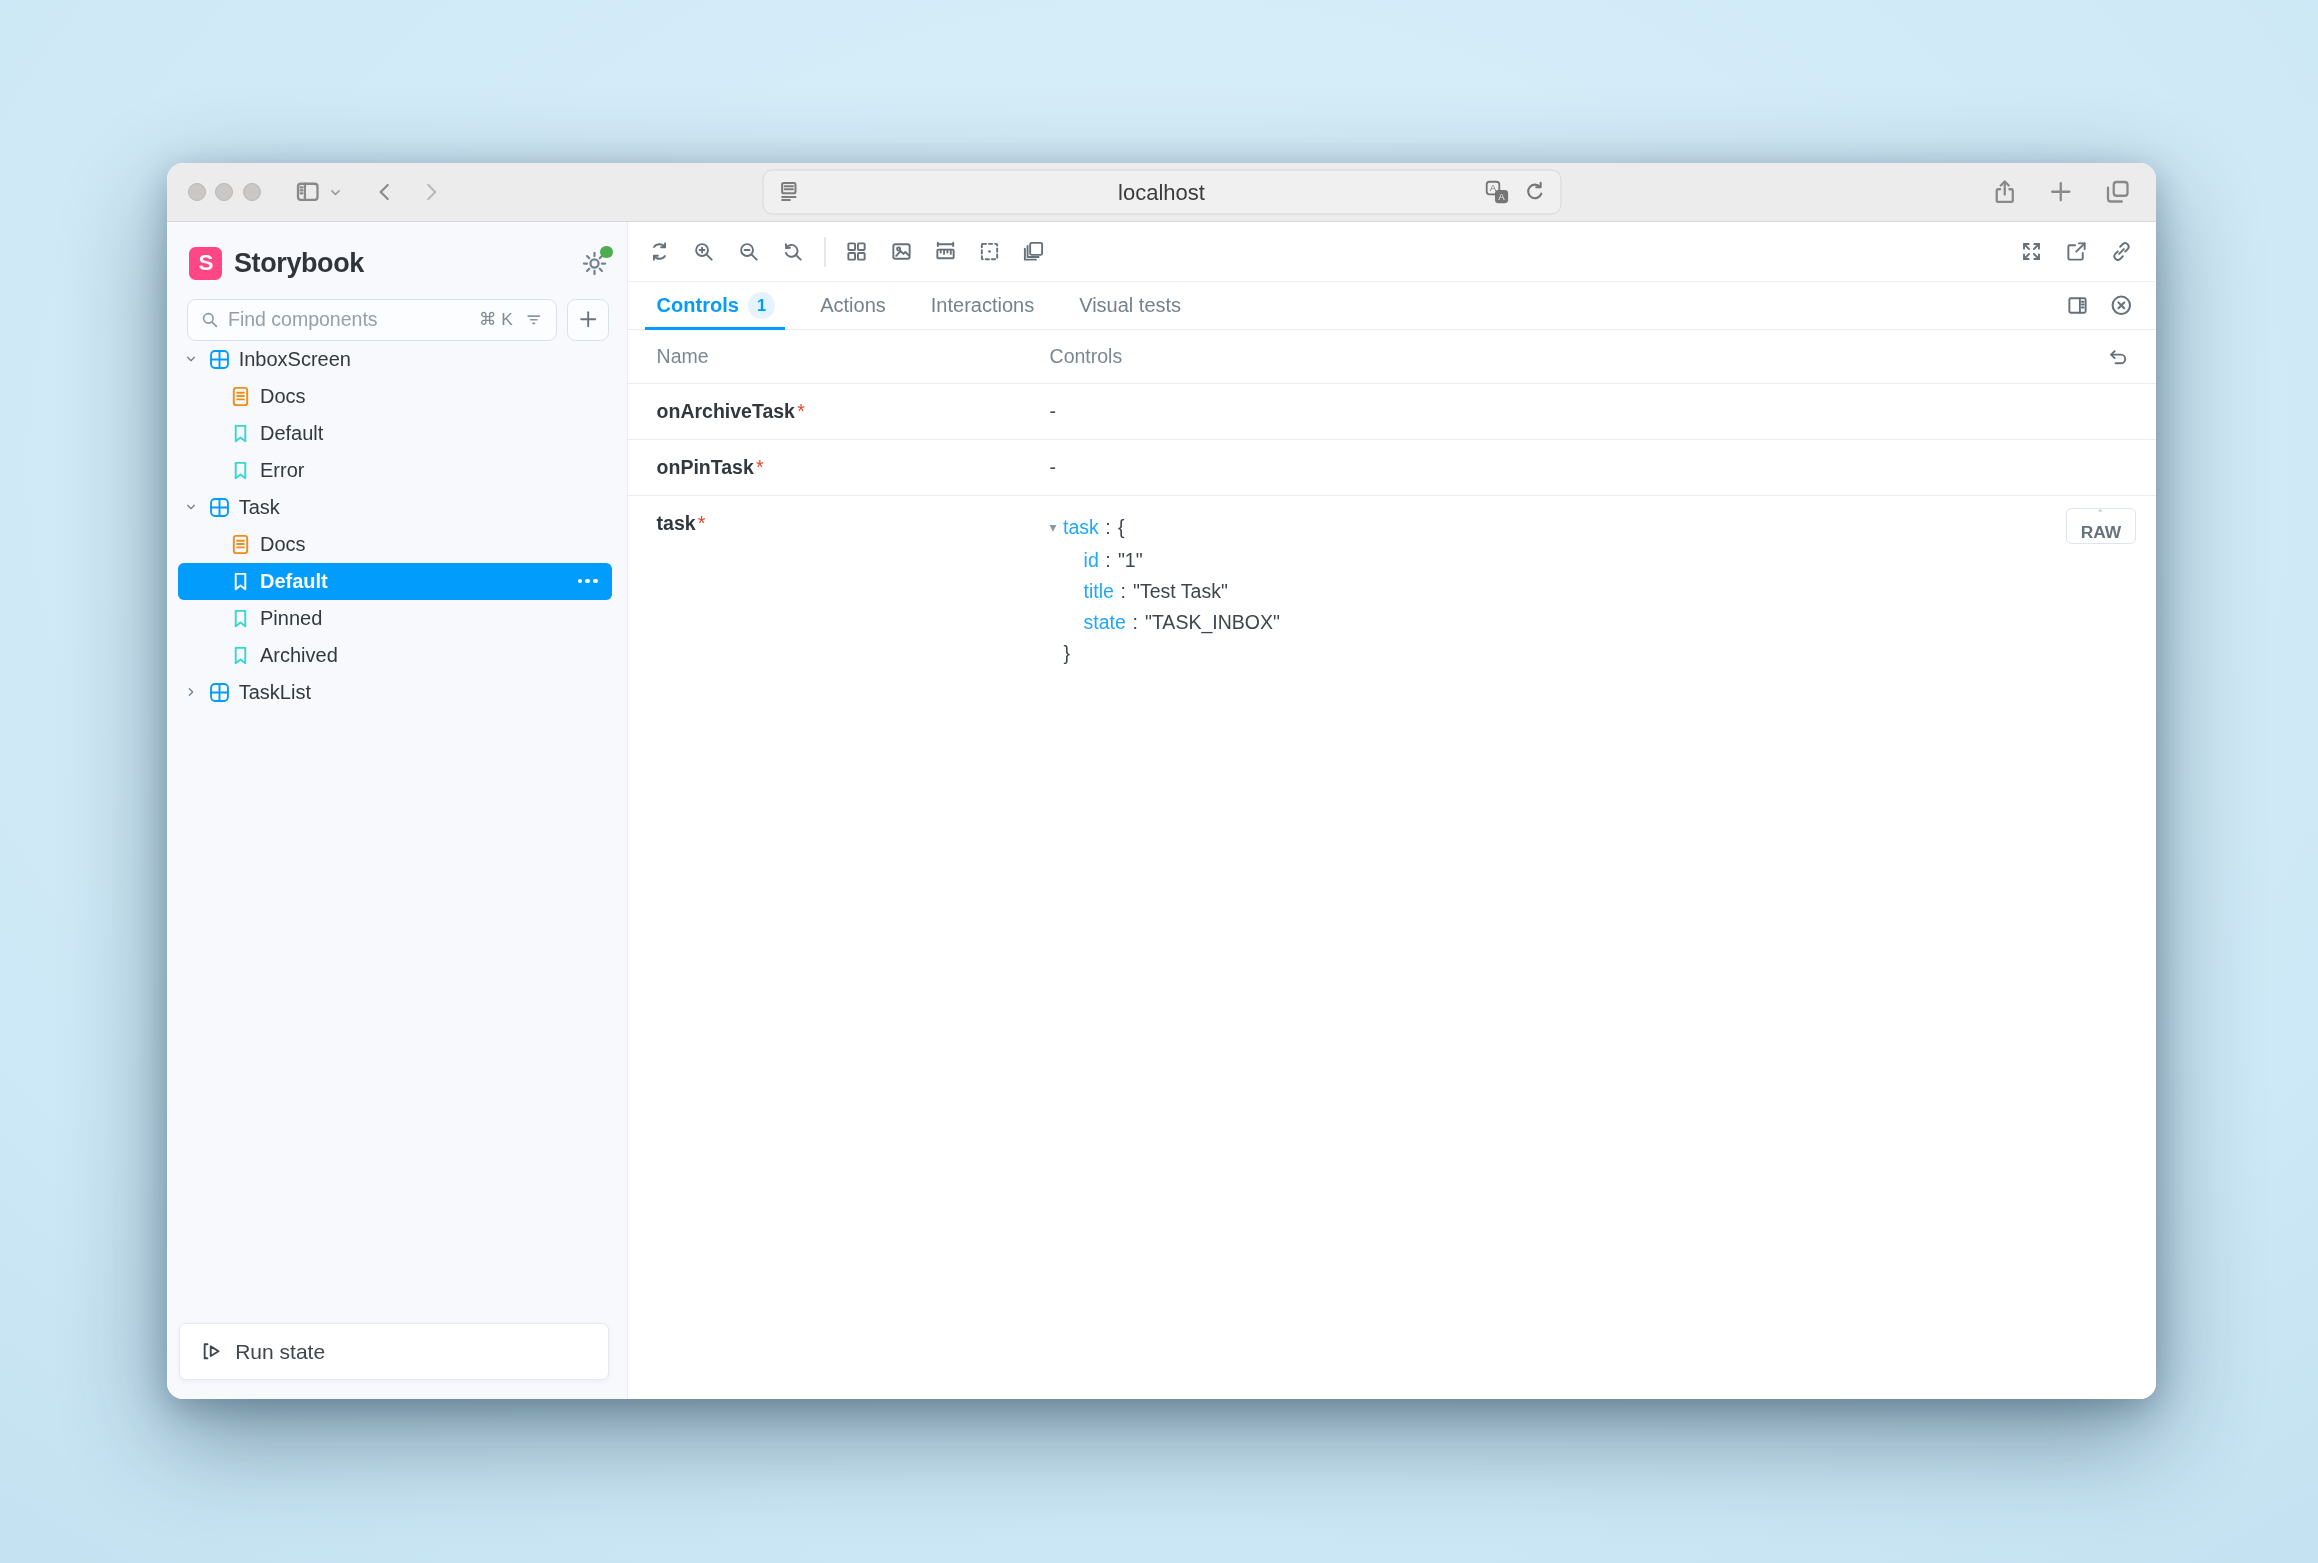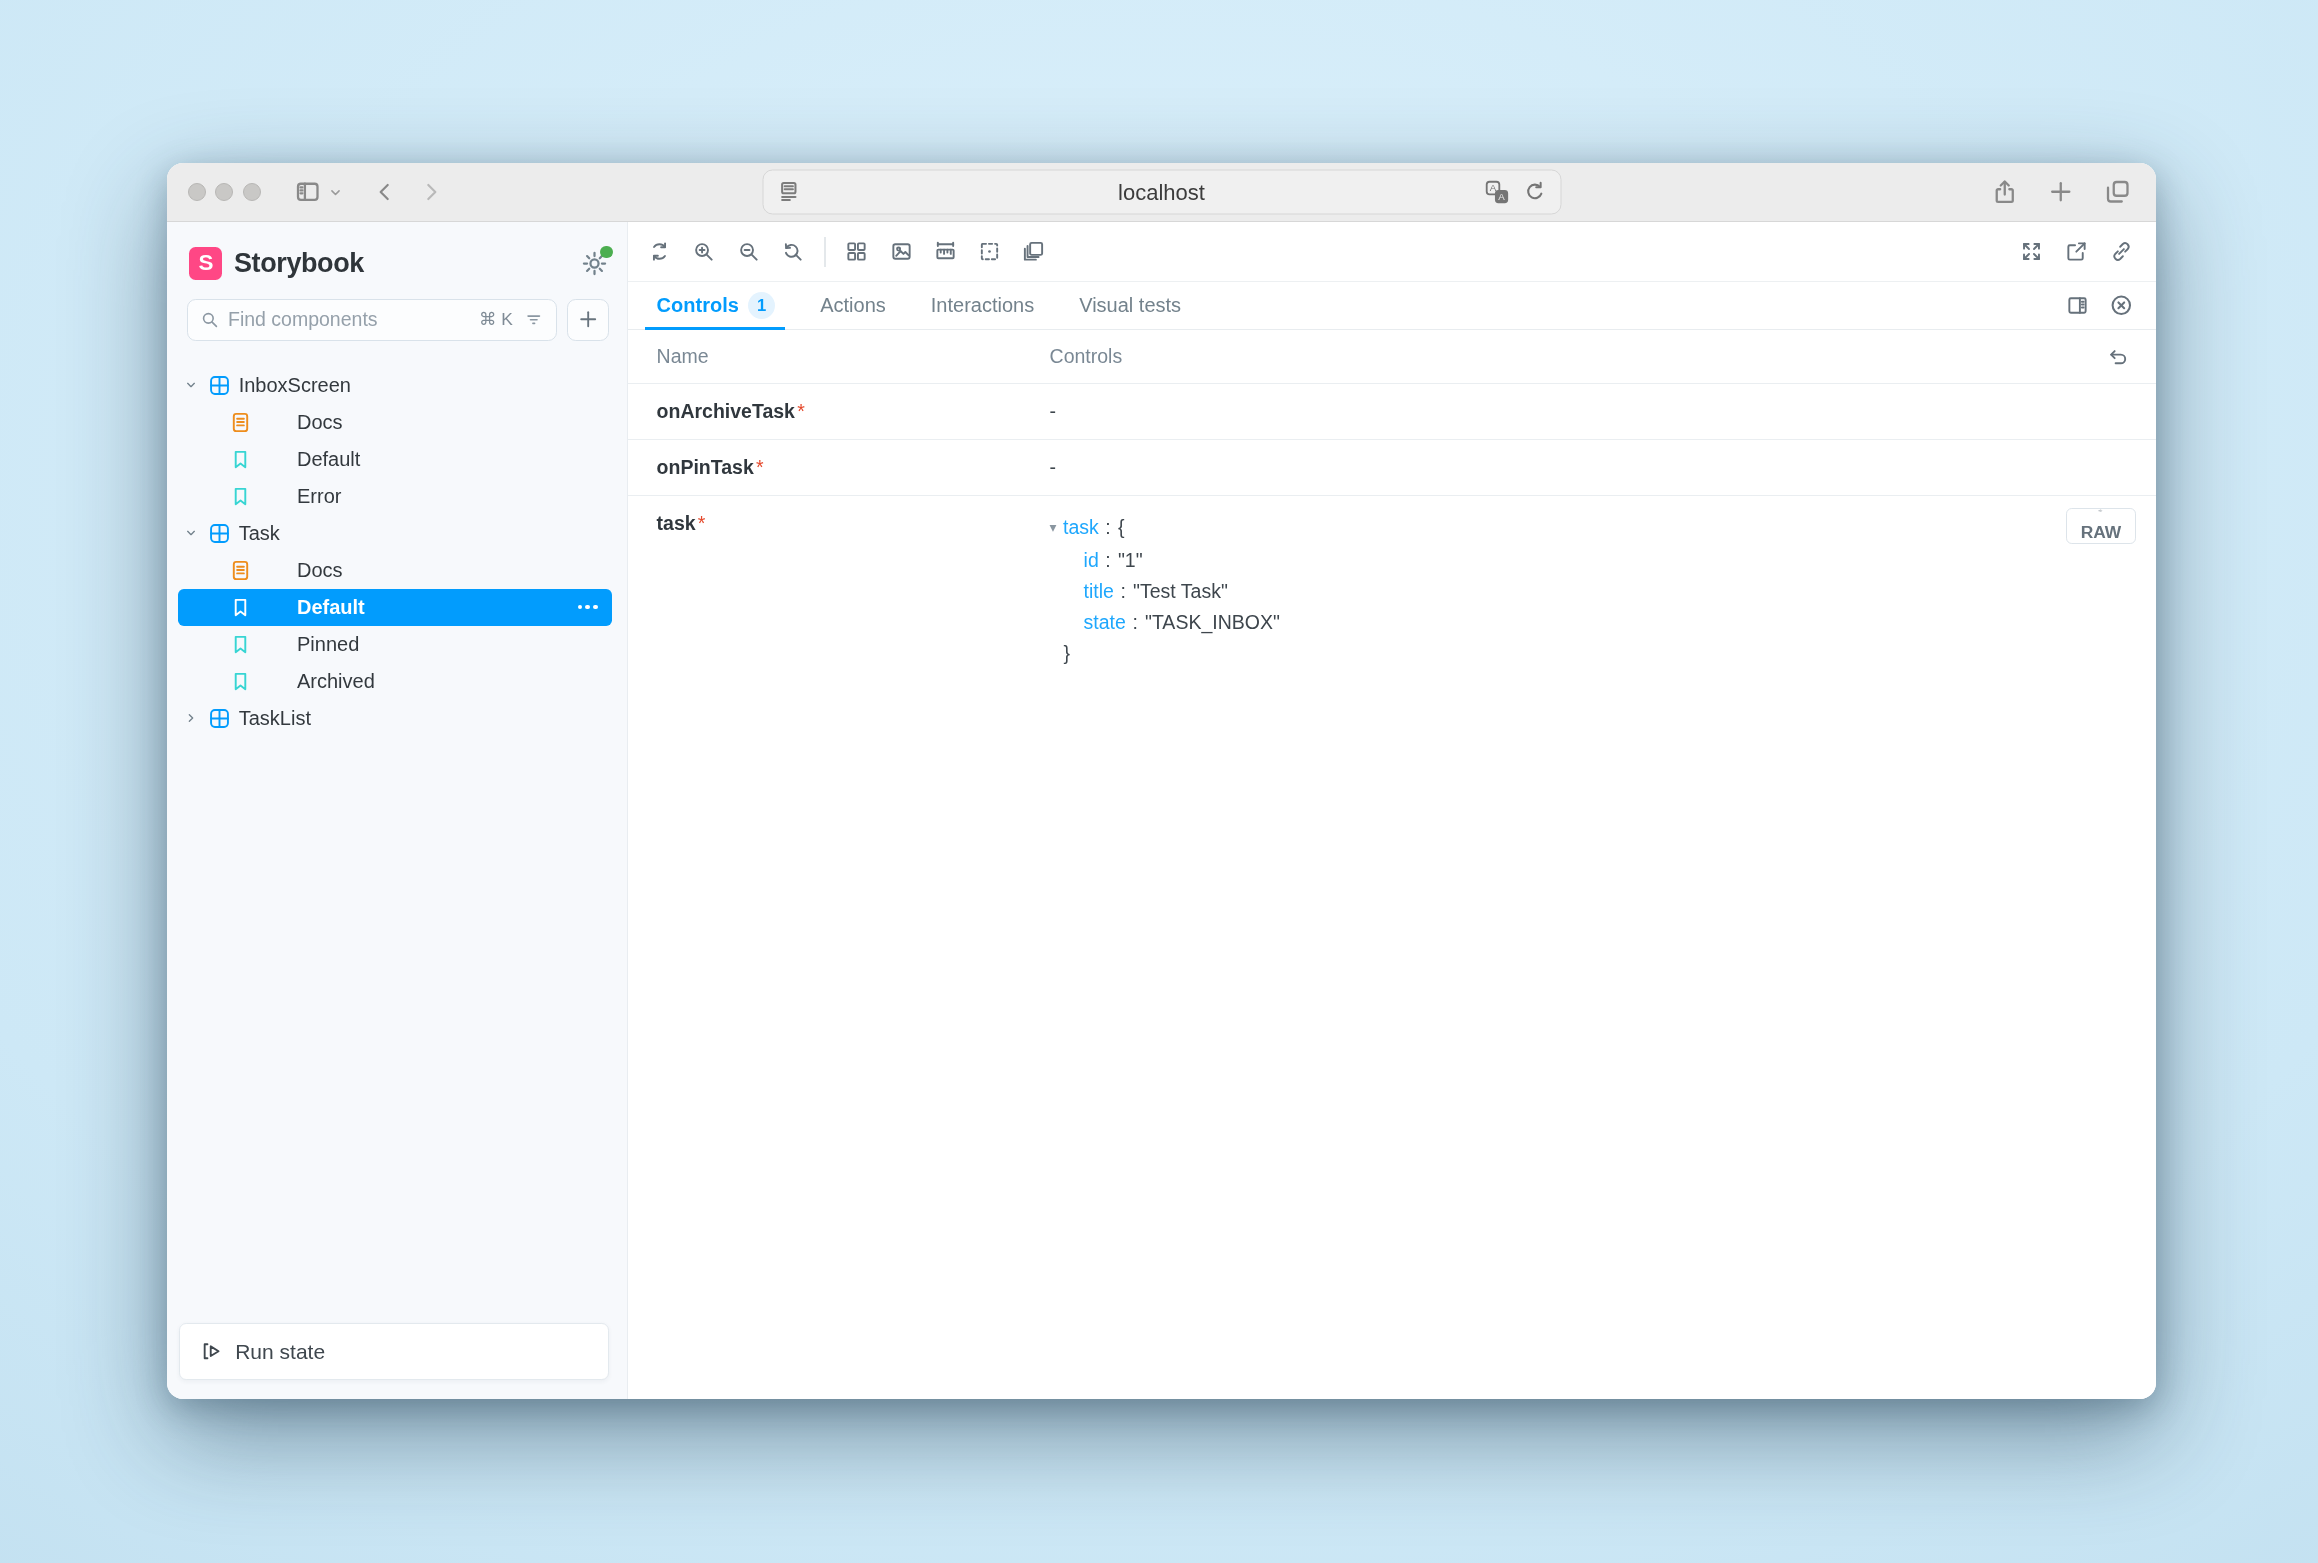--- a/index.html
+++ b/index.html
@@ -66,26 +66,26 @@
     display: flex; align-items: center; padding: 0 12.3px; color: #8b97a2;
   }
   .search-input { border: none; background: transparent; outline: none; flex: 1; font-size: 19.5px; color: #4a545c; min-width: 0; margin-left: 8.7px; font-family: inherit; }
   .search-input::placeholder { color: #95a0aa; }
   .shortcut { font-size: 17.4px; color: #7f8b96; margin-right: 11.6px; white-space: nowrap; }
   .add-btn {
     width: 42px; height: 42px; border: 1.1px solid #d9e2ea; background: #fcfdfe; border-radius: 8.7px;
     color: #68747e; display: flex; align-items: center; justify-content: center;
   }
 
-  .tree { margin-top: 26px; padding: 0 14.5px 0 11px; flex: 1; overflow: hidden; }
+  .tree { padding: 0 14.5px 0 11px; flex: 1; overflow: hidden; }
   .trow { height: 37px; display: flex; align-items: center; border-radius: 5.8px; color: #33393e; font-size: 20px; }
   .trow .chev { color: #73828c; margin-left: 5px; flex: 0 0 auto; }
   .trow .chev.right svg { transform: rotate(-90deg); }
   .trow .node-ic { margin-left: 8.7px; flex: 0 0 auto; }
-  .trow.d1 { padding-left: 51px; gap: 37px; }
+  .trow.d1 { padding-left: 51px; }
   .trow .tlabel { margin-left: 8px; white-space: nowrap; }
   .cicon { color: #029cfd; }
   .dicon { color: #ee8d1c; }
   .sicon { color: #37d5d3; }
   .trow.sel { background: #029cfd; color: #fff; font-weight: 700; }
   .trow.sel .sicon { color: #fff; }
   .dots { margin-left: auto; margin-right: 14.5px; display: flex; gap: 3.6px; }
   .dots i { width: 4.3px; height: 4.3px; border-radius: 50%; background: #fff; }
 
   .run-tests {

